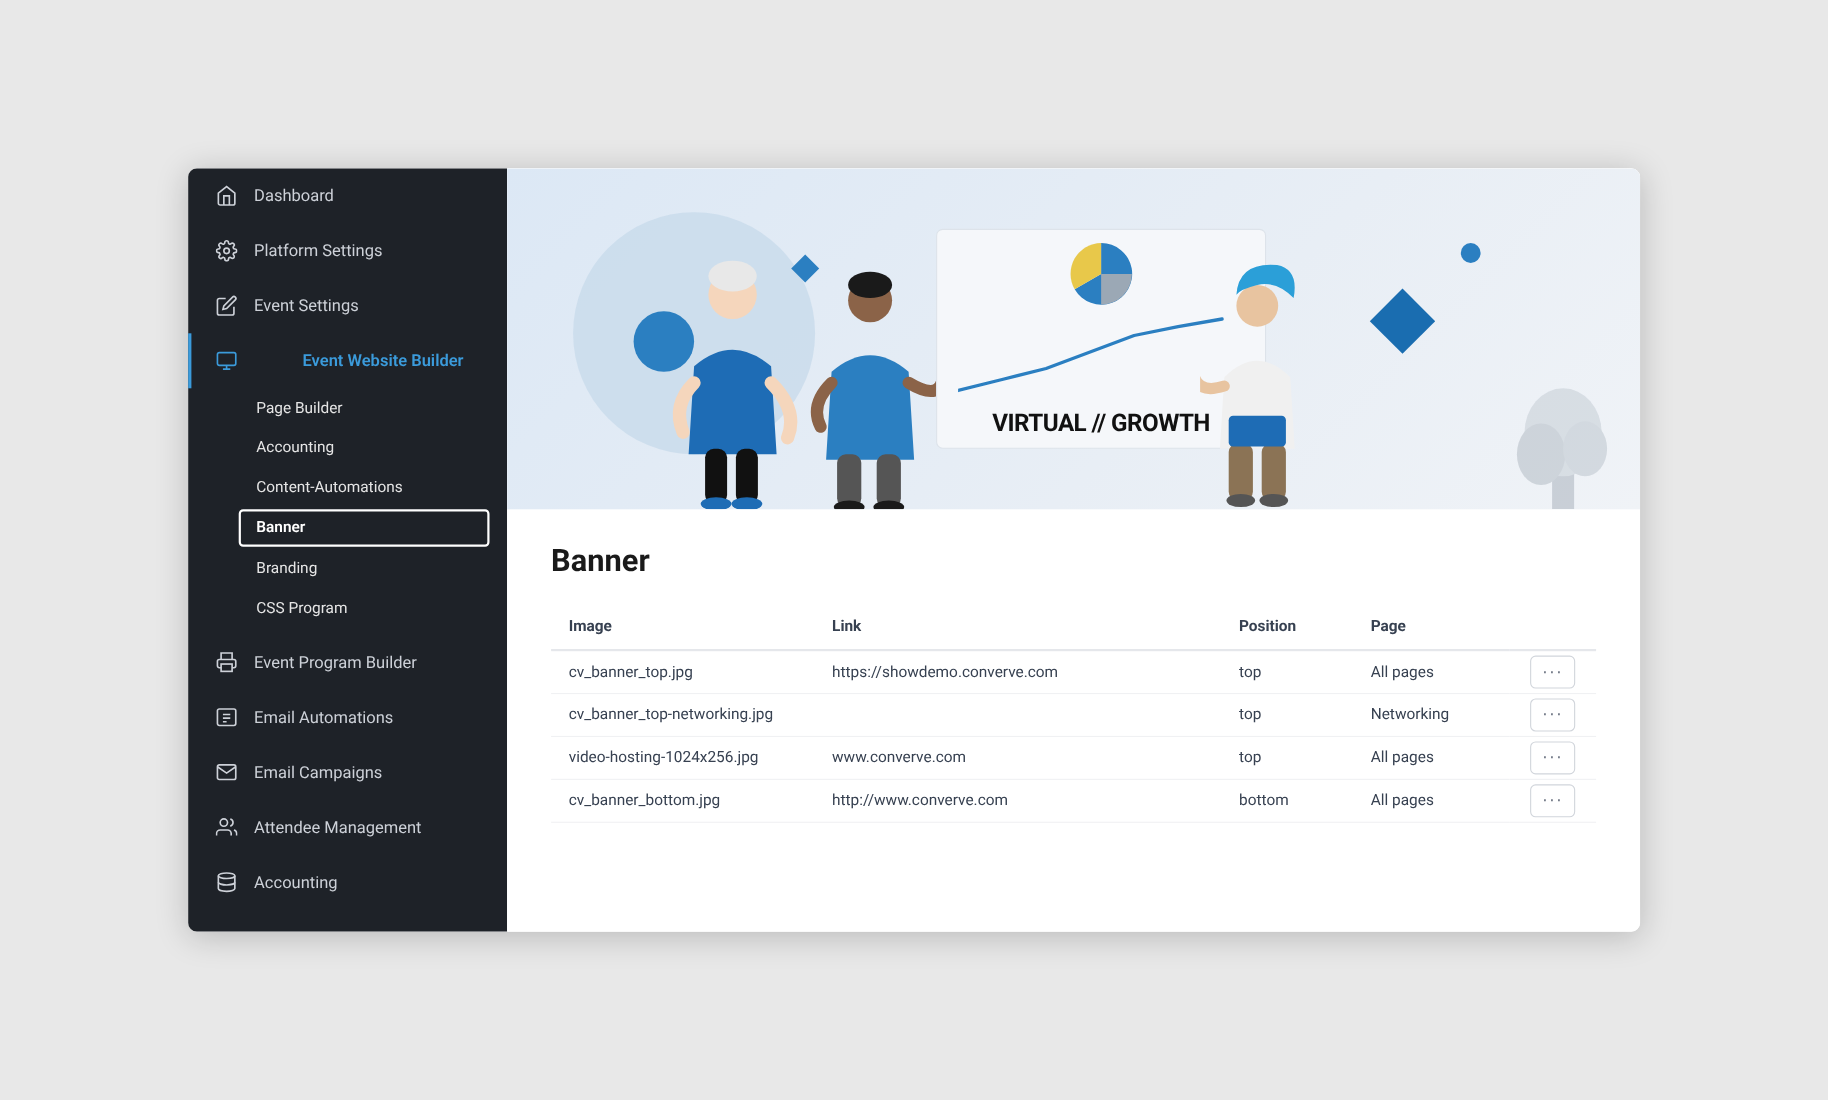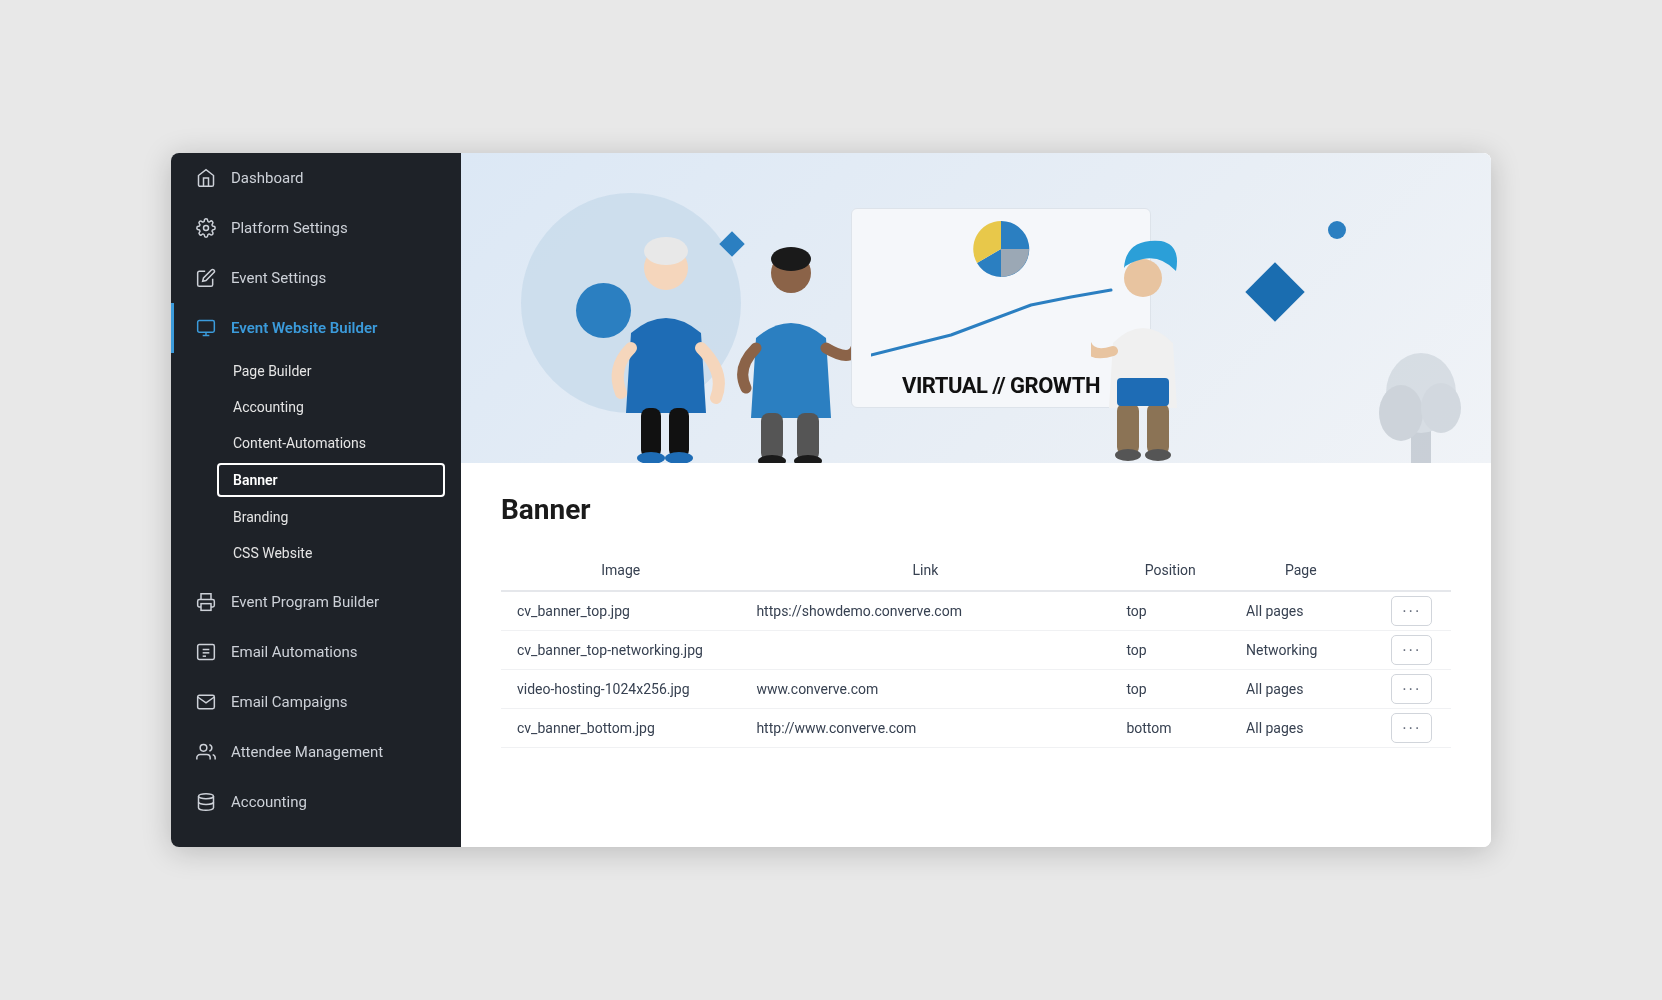--- a/index.html
+++ b/index.html
@@ -204,23 +204,23 @@
     
     .banner-table {
       width: 100%;
       border-collapse: collapse;
       font-size: 14px;
     }
     .banner-table thead tr {
       border-bottom: 2px solid #e5e7eb;
     }
     .banner-table th {
-      text-align: center;
+      text-align: left;
       padding: 12px 16px;
-      font-weight: 400;
+      font-weight: 700;
       color: #374151;
       font-size: 14px;
     }
     .banner-table tbody tr {
       border-bottom: 1px solid #f0f1f3;
     }
     .banner-table td {
       padding: 4px 16px;
       color: #374151;
       font-size: 14px;
@@ -287,40 +287,40 @@
     </div>
 
     <div class="sidebar-item active">
       <span class="icon-placeholder">
         <svg width="20" height="20" viewBox="0 0 24 24" fill="none" stroke="#3b9bdb" stroke-width="1.8">
           <rect x="2" y="3" width="20" height="14" rx="2"></rect>
             <line x1="8" y1="21" x2="16" y2="21"></line>
             <line x1="12" y1="17" x2="12" y2="21"></line>
         </svg>
       </span>
-      <span style="color:#3b9bdb;">Event Website Builder</span>
+      <span style="color:#3b9bdb;margin-left:44px;">Event Website Builder</span>
     </div>
 
     <div class="sidebar-sub">
       <span>Page Builder</span>
     </div>
     <div class="sidebar-sub">
       <span>Accounting</span>
     </div>
     <div class="sidebar-sub">
       <span>Content-Automations</span>
     </div>
     <div class="sidebar-sub highlighted" style="border: 2px solid #fff; border-radius: 4px; margin-left: 46px; margin-right: 16px; padding: 7px 14px; color:#fff; font-weight:600;">
       <span>Banner</span>
     </div>
     <div class="sidebar-sub">
       <span>Branding</span>
     </div>
     <div class="sidebar-sub">
-      <span>CSS Website</span>
+      <span>CSS Program</span>
     </div>
 
     <div class="sidebar-item" style="margin-top: 6px;">
       <span class="icon-placeholder">
         <svg width="20" height="20" viewBox="0 0 24 24" fill="none" stroke="#cdd1d8" stroke-width="1.8">
           <polyline points="6 9 6 2 18 2 18 9"></polyline>
             <path d="M6 18H4a2 2 0 01-2-2v-5a2 2 0 012-2h16a2 2 0 012 2v5a2 2 0 01-2 2h-2"></path>
             <rect x="6" y="14" width="12" height="8"></rect>
         </svg>
       </span>

